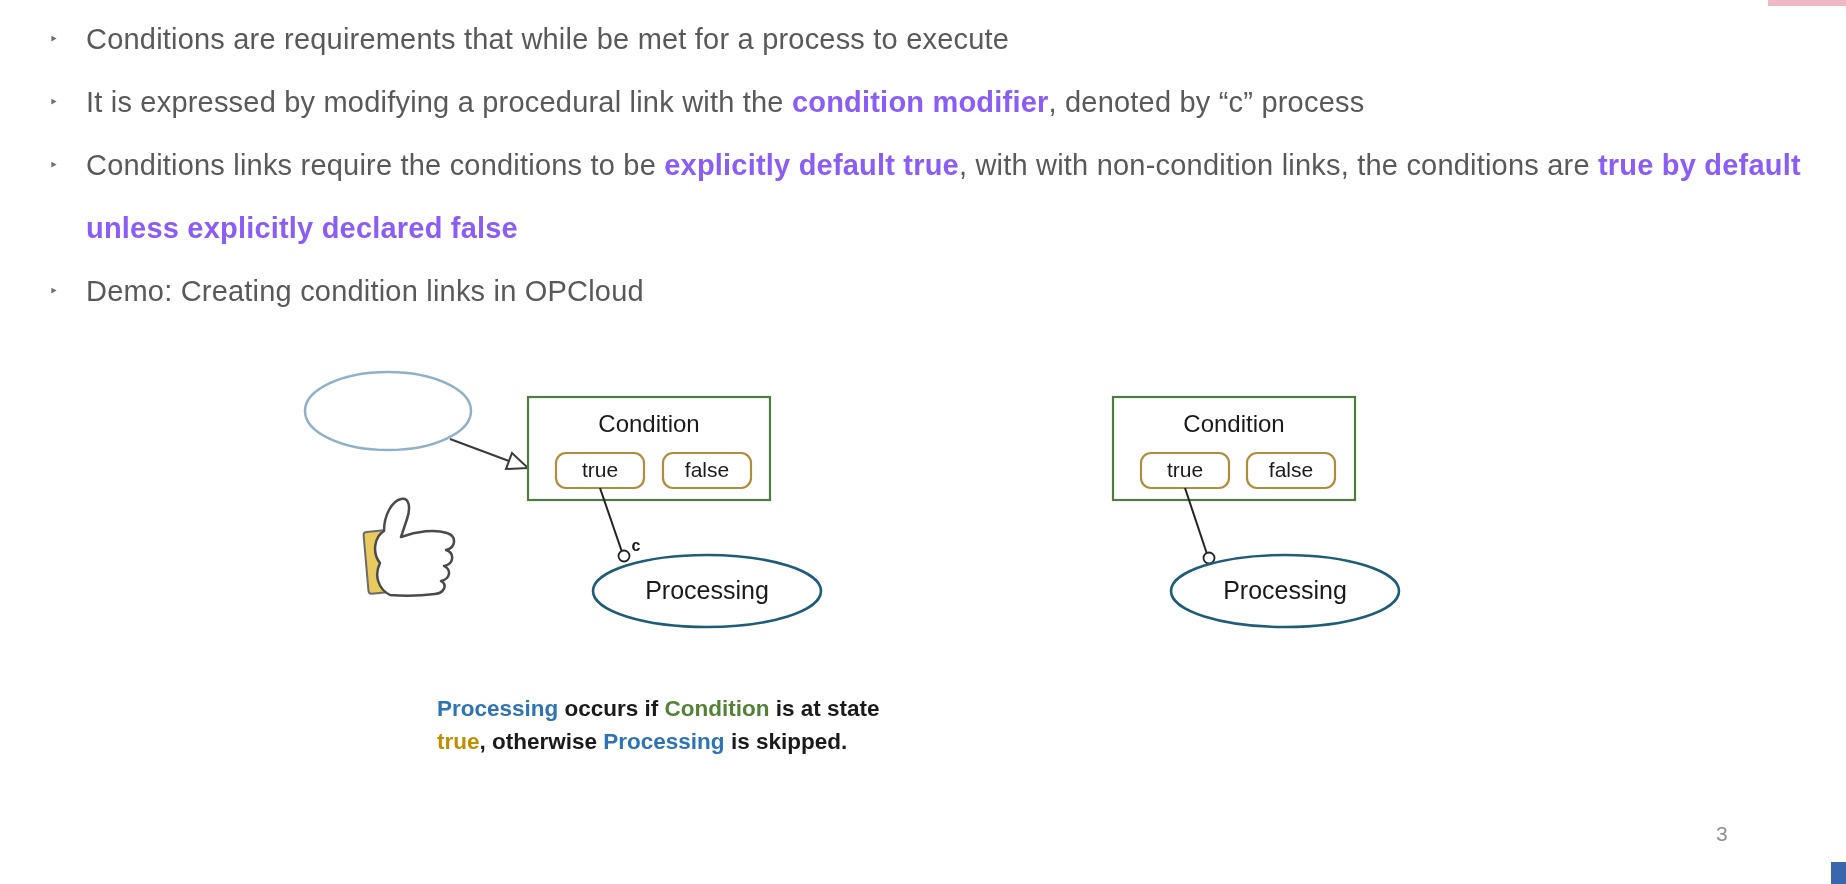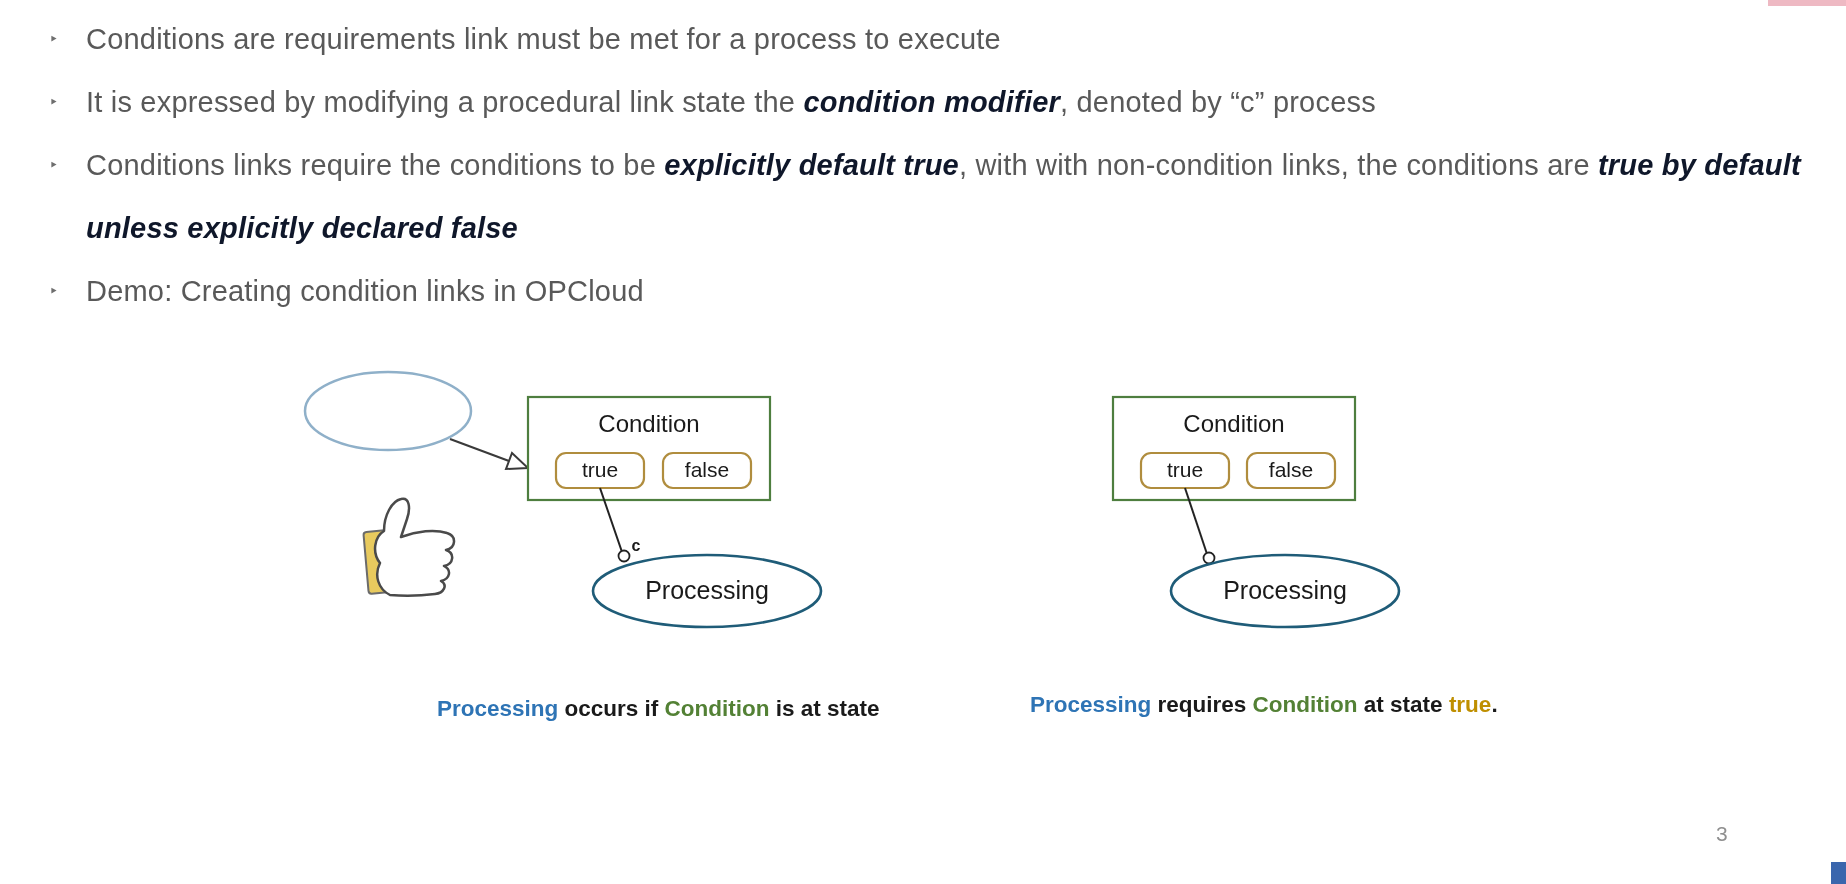--- a/index.html
+++ b/index.html
@@ -4,21 +4,21 @@
 <style>
   html,body { margin:0; padding:0; background:#ffffff; }
   body { font-family:"Liberation Sans", sans-serif; }
   .slide { position:relative; width:1846px; height:884px; background:#ffffff; overflow:hidden; }
 
   
   .bullets { position:absolute; left:50px; top:8px; width:1756px; }
   .bullet { display:flex; color:#595959; font-size:29px; line-height:63px; letter-spacing:0.2px; }
   .bullet .marker { flex:0 0 36px; width:36px; font-size:20px; color:#6e6e6e; }
   .bullet .btext { flex:1; }
-  .em { color:#0f172a; font-weight:700;font-style:italic; }
+  .em { color:#8b5cf6; font-weight:700; }
 
   
   .diagram { position:absolute; }
   .diagram-left { left:280px; top:355px; width:680px; height:330px; }
   .diagram-right { left:1095px; top:390px; width:520px; height:250px; }
   svg text { font-family:"Liberation Sans", sans-serif; fill:#1a1a1a; }
 
   
   .caption { position:absolute; font-weight:700; font-size:22.5px; color:#1a1a1a; line-height:33px; }
   .caption-left { left:437px; top:692px; width:520px; }
@@ -35,26 +35,26 @@
 </style>
 </head>
 <body>
 
 <div class="slide">
 
   <div class="bullets">
 
     <div class="bullet">
       <span class="marker">‣</span>
-      <span class="btext"><span>Conditions are requirements link must be met for a process to execute</span></span>
+      <span class="btext"><span>Conditions are requirements that while be met for a process to execute</span></span>
     </div>
 
     <div class="bullet">
       <span class="marker">‣</span>
-      <span class="btext"><span>It is expressed by modifying a procedural link state the </span><span class="em">condition modifier</span><span>, denoted by “c” process</span></span>
+      <span class="btext"><span>It is expressed by modifying a procedural link with the </span><span class="em">condition modifier</span><span>, denoted by “c” process</span></span>
     </div>
 
     <div class="bullet">
       <span class="marker">‣</span>
       <span class="btext"><span>Conditions links require the conditions to be </span><span class="em">explicitly default true</span><span>, with with non-condition links, the conditions are </span><span class="em">true by default unless explicitly declared false</span></span>
     </div>
 
     <div class="bullet">
       <span class="marker">‣</span>
       <span class="btext"><span>Demo: Creating condition links in OPCloud</span></span>
@@ -114,23 +114,21 @@
 
     <line x1="90" y1="98" x2="112" y2="164" stroke="#222222" stroke-width="2"></line>
     <circle cx="114" cy="168" r="5.5" fill="#ffffff" stroke="#222222" stroke-width="1.8"></circle>
 
     <ellipse cx="190" cy="201" rx="114" ry="36" fill="#ffffff" stroke="#1f5c78" stroke-width="2.6"></ellipse>
     <text x="190" y="209" text-anchor="middle" font-size="25">Processing</text>
   </svg>
 
   <div class="caption caption-left">
     <div><span class="c-blue">Processing</span><span class="c-black"> occurs if </span><span class="c-green">Condition</span><span class="c-black"> is at state</span></div>
+    <div><span class="c-gold">true</span><span class="c-black">, otherwise </span><span class="c-blue">Processing</span><span class="c-black"> is skipped.</span></div>
   </div>
 
-  <div class="caption caption-right">
-    <span class="c-blue">Processing</span><span class="c-black"> requires </span><span class="c-green">Condition</span><span class="c-black"> at state </span><span class="c-gold">true</span><span class="c-black">.</span>
-  </div>
 
   <span class="page-num">3</span>
   <div class="top-accent"></div>
   <div class="corner-accent"></div>
 
 </div>
 
 </body></html>

